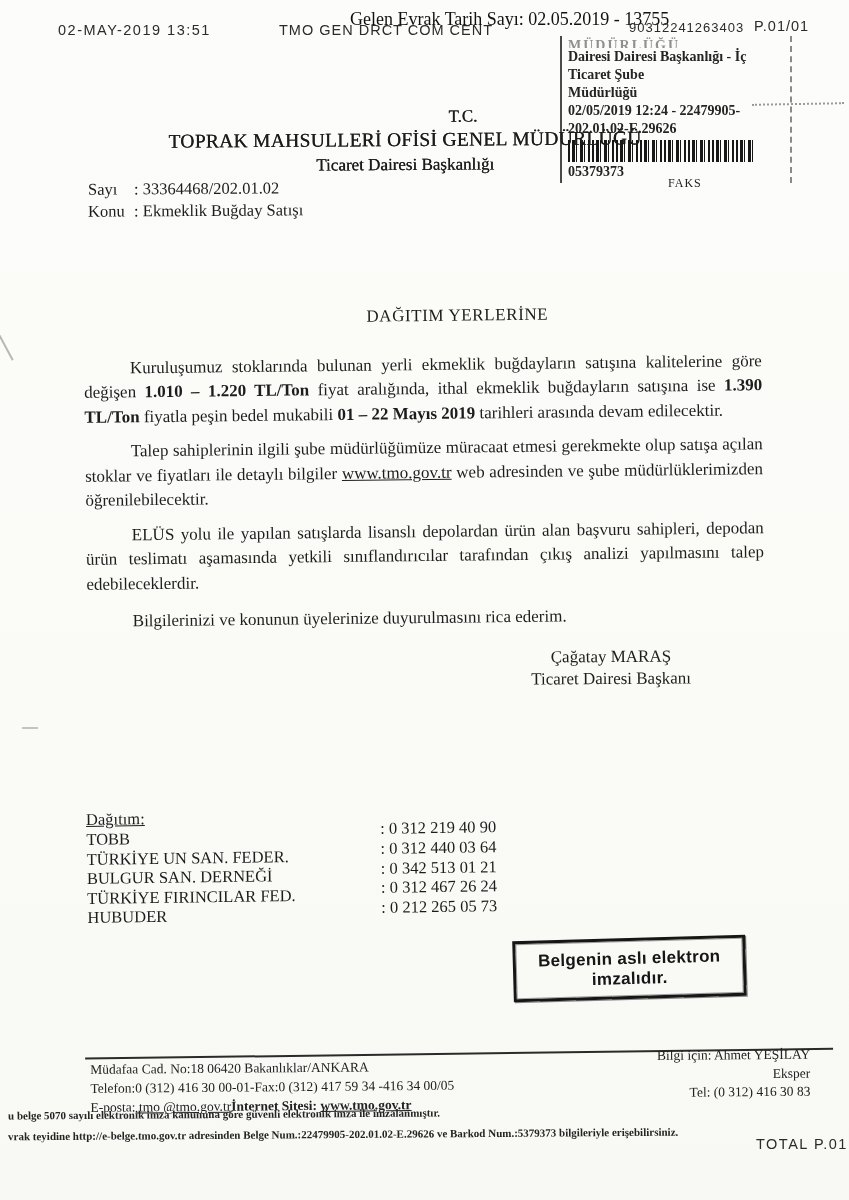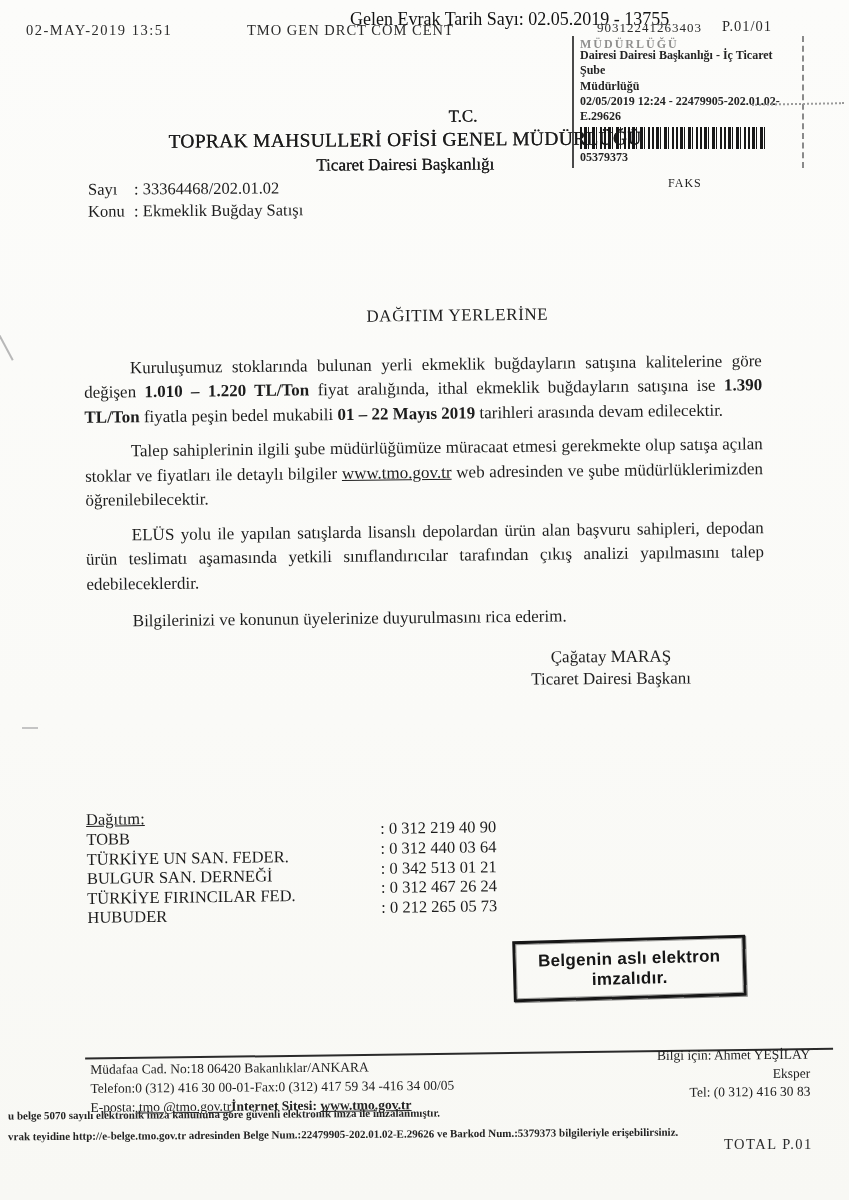--- a/index.html
+++ b/index.html
@@ -3,38 +3,38 @@
 <meta charset="utf-8">
 <style>
   * { margin:0; padding:0; box-sizing:border-box; }
   html,body { background:#e8e8e8; }
   .page {
     position:relative; width:849px; height:1200px; margin:0 auto;
     background:linear-gradient(180deg,#fcfcfa 0%,#fafaf7 60%,#f8f8f4 100%);
     overflow:hidden; color:#1e1e1e;
   }
   .serif { font-family:"Liberation Serif", serif; }
-  .mono  { font-family:Liberation Serif, serif; }
+  .mono  { font-family:Liberation Sans, sans-serif;margin-left:32px; }
   .abs   { position:absolute; }
   .inkish { text-shadow:0.3px 0 0 currentColor; }
 
   
   .fax-datetime { left:26px; top:22px; font-size:14.5px; letter-spacing:1.5px; color:#2b2b2b; }
   .fax-sender   { left:247px; top:22px; font-size:14.5px; letter-spacing:1px; color:#2b2b2b; }
   .incoming-note{ left:350px; top:9px; font-size:18px; color:#111; white-space:nowrap; }
   .fax-number   { left:597px; top:20px; font-size:13px; letter-spacing:1px; color:#2b2b2b; }
   .page-counter { left:722px; top:18px; font-size:14.5px; letter-spacing:1px; color:#2b2b2b; }
   .total-page   { left:724px; top:1136px; font-size:14.5px; letter-spacing:1.5px; color:#2b2b2b; }
 
   
   .registry-stamp {
-    left:572px; top:36px; width:232px; padding:1px 5px 3px 6px;
+    left:560px; top:36px; width:232px; padding:1px 5px 3px 6px;
     border-left:2px solid #4a4a4a; border-right:2px dashed #8a8a8a;
     font-family:"Liberation Serif", serif; font-weight:700;
-    font-size:12px; line-height:1.28; color:#242424;
+    font-size:14px; line-height:1.28; color:#242424;
   }
   .registry-cut { opacity:.5; letter-spacing:2px; height:11px; overflow:hidden; }
   .barcode { width:188px; height:22px; margin:2px 0 1px 0;
     background:repeating-linear-gradient(90deg,
       #171717 0 2px, transparent 2px 4px,
       #171717 4px 7px, transparent 7px 8px,
       #171717 8px 9px, transparent 9px 12px,
       #171717 12px 15px, transparent 15px 16px,
       #171717 16px 17px, transparent 17px 20px,
       #171717 20px 22px, transparent 22px 24px);

